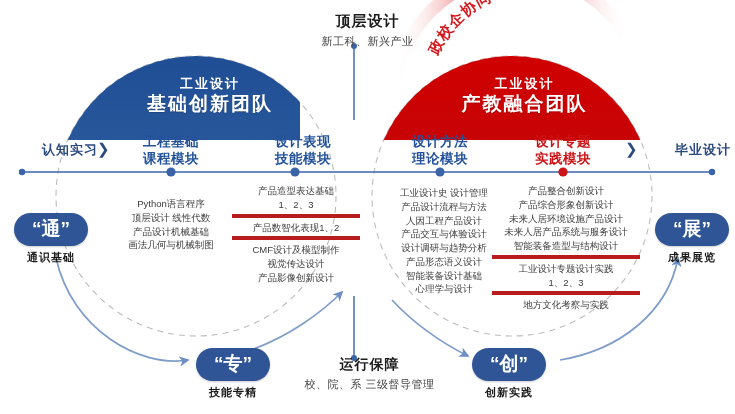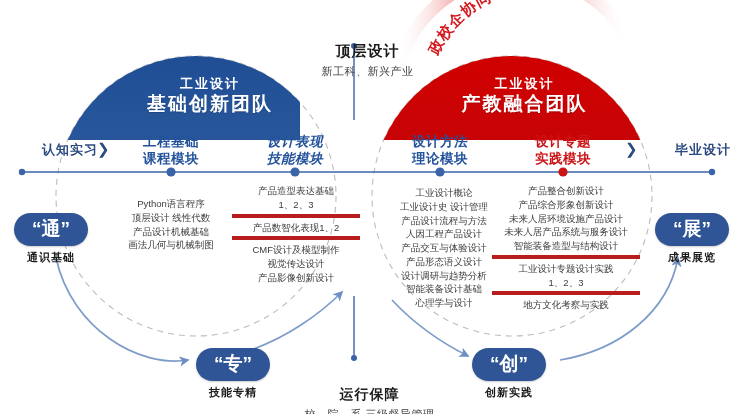--- a/index.html
+++ b/index.html
@@ -6,21 +6,21 @@
   body{
     width:735px;height:414px;
     background:#ffffff;
     font-family:"Liberation Sans","DejaVu Sans",sans-serif;
     overflow:hidden;
     position:relative;
   }
   #stage{position:absolute;left:0;top:0;width:735px;height:414px;}
   svg.layer{position:absolute;left:0;top:0;width:735px;height:414px;pointer-events:none;}
 
-  .abs{position:absolute;margin-top:30px;}
+  .abs{position:absolute;}
   .ctr{text-align:center;}
 
   
   #top-title{left:250px;top:12px;width:235px;}
   #top-title .t1{font-size:15px;font-weight:bold;color:#1b1b1b;letter-spacing:1px;}
   #top-title .t2{font-size:11px;color:#3f3f3f;margin-top:3px;letter-spacing:.5px;}
 
   
   #bottom-title{left:262px;top:356px;width:215px;}
   #bottom-title .t1{font-size:14px;font-weight:bold;color:#1b1b1b;letter-spacing:1px;}
@@ -42,21 +42,21 @@
   .endpoint-arrow{position:absolute;font-size:15px;font-weight:bold;color:#2b4a80;}
   #endpoint-left-arrow{left:97px;top:140px;}
   #endpoint-right-arrow{left:625px;top:140px;}
 
   
   .module-head{position:absolute;text-align:center;width:110px;line-height:1.25;
                font-size:13.5px;font-weight:bold;letter-spacing:.5px;}
   .module-head.blue{color:#24539b;}
   .module-head.red{color:#cc1417;}
   #mod-1{left:116px;top:134px;}
-  #mod-2{left:240px;top:134px;font-style:italic;}
+  #mod-2{left:248px;top:134px;}
   #mod-3{left:385px;top:134px;}
   #mod-4{left:508px;top:134px;}
 
   
   .courses{position:absolute;text-align:center;color:#3c3c3c;font-size:9.5px;line-height:1.45;}
   .courses .line{white-space:nowrap;}
   .courses .grp{padding:1px 0;}
   .courses .grp.ul{border-bottom:4px solid #b91c1c;padding-bottom:2px;margin-bottom:2px;}
   #courses-1{left:103px;top:196px;width:136px;}
   #courses-2{left:232px;top:183px;width:128px;}
@@ -205,27 +205,26 @@
         <div class="line">产品数智化表现1、2</div>
       </div>
       <div class="grp">
         <div class="line">CMF设计及模型制作</div>
         <div class="line">视觉传达设计</div>
         <div class="line">产品影像创新设计</div>
       </div>
     </div>
   <div class="courses" id="courses-3">
       <div class="grp">
-        <div class="line">工业设计概论</div>
         <div class="line">工业设计史  设计管理</div>
         <div class="line">产品设计流程与方法</div>
         <div class="line">人因工程产品设计</div>
         <div class="line">产品交互与体验设计</div>
+        <div class="line">设计调研与趋势分析</div>
         <div class="line">产品形态语义设计</div>
-        <div class="line">设计调研与趋势分析</div>
         <div class="line">智能装备设计基础</div>
         <div class="line">心理学与设计</div>
       </div>
     </div>
   <div class="courses" id="courses-4">
       <div class="grp ul">
         <div class="line">产品整合创新设计</div>
         <div class="line">产品综合形象创新设计</div>
         <div class="line">未来人居环境设施产品设计</div>
         <div class="line">未来人居产品系统与服务设计</div>

